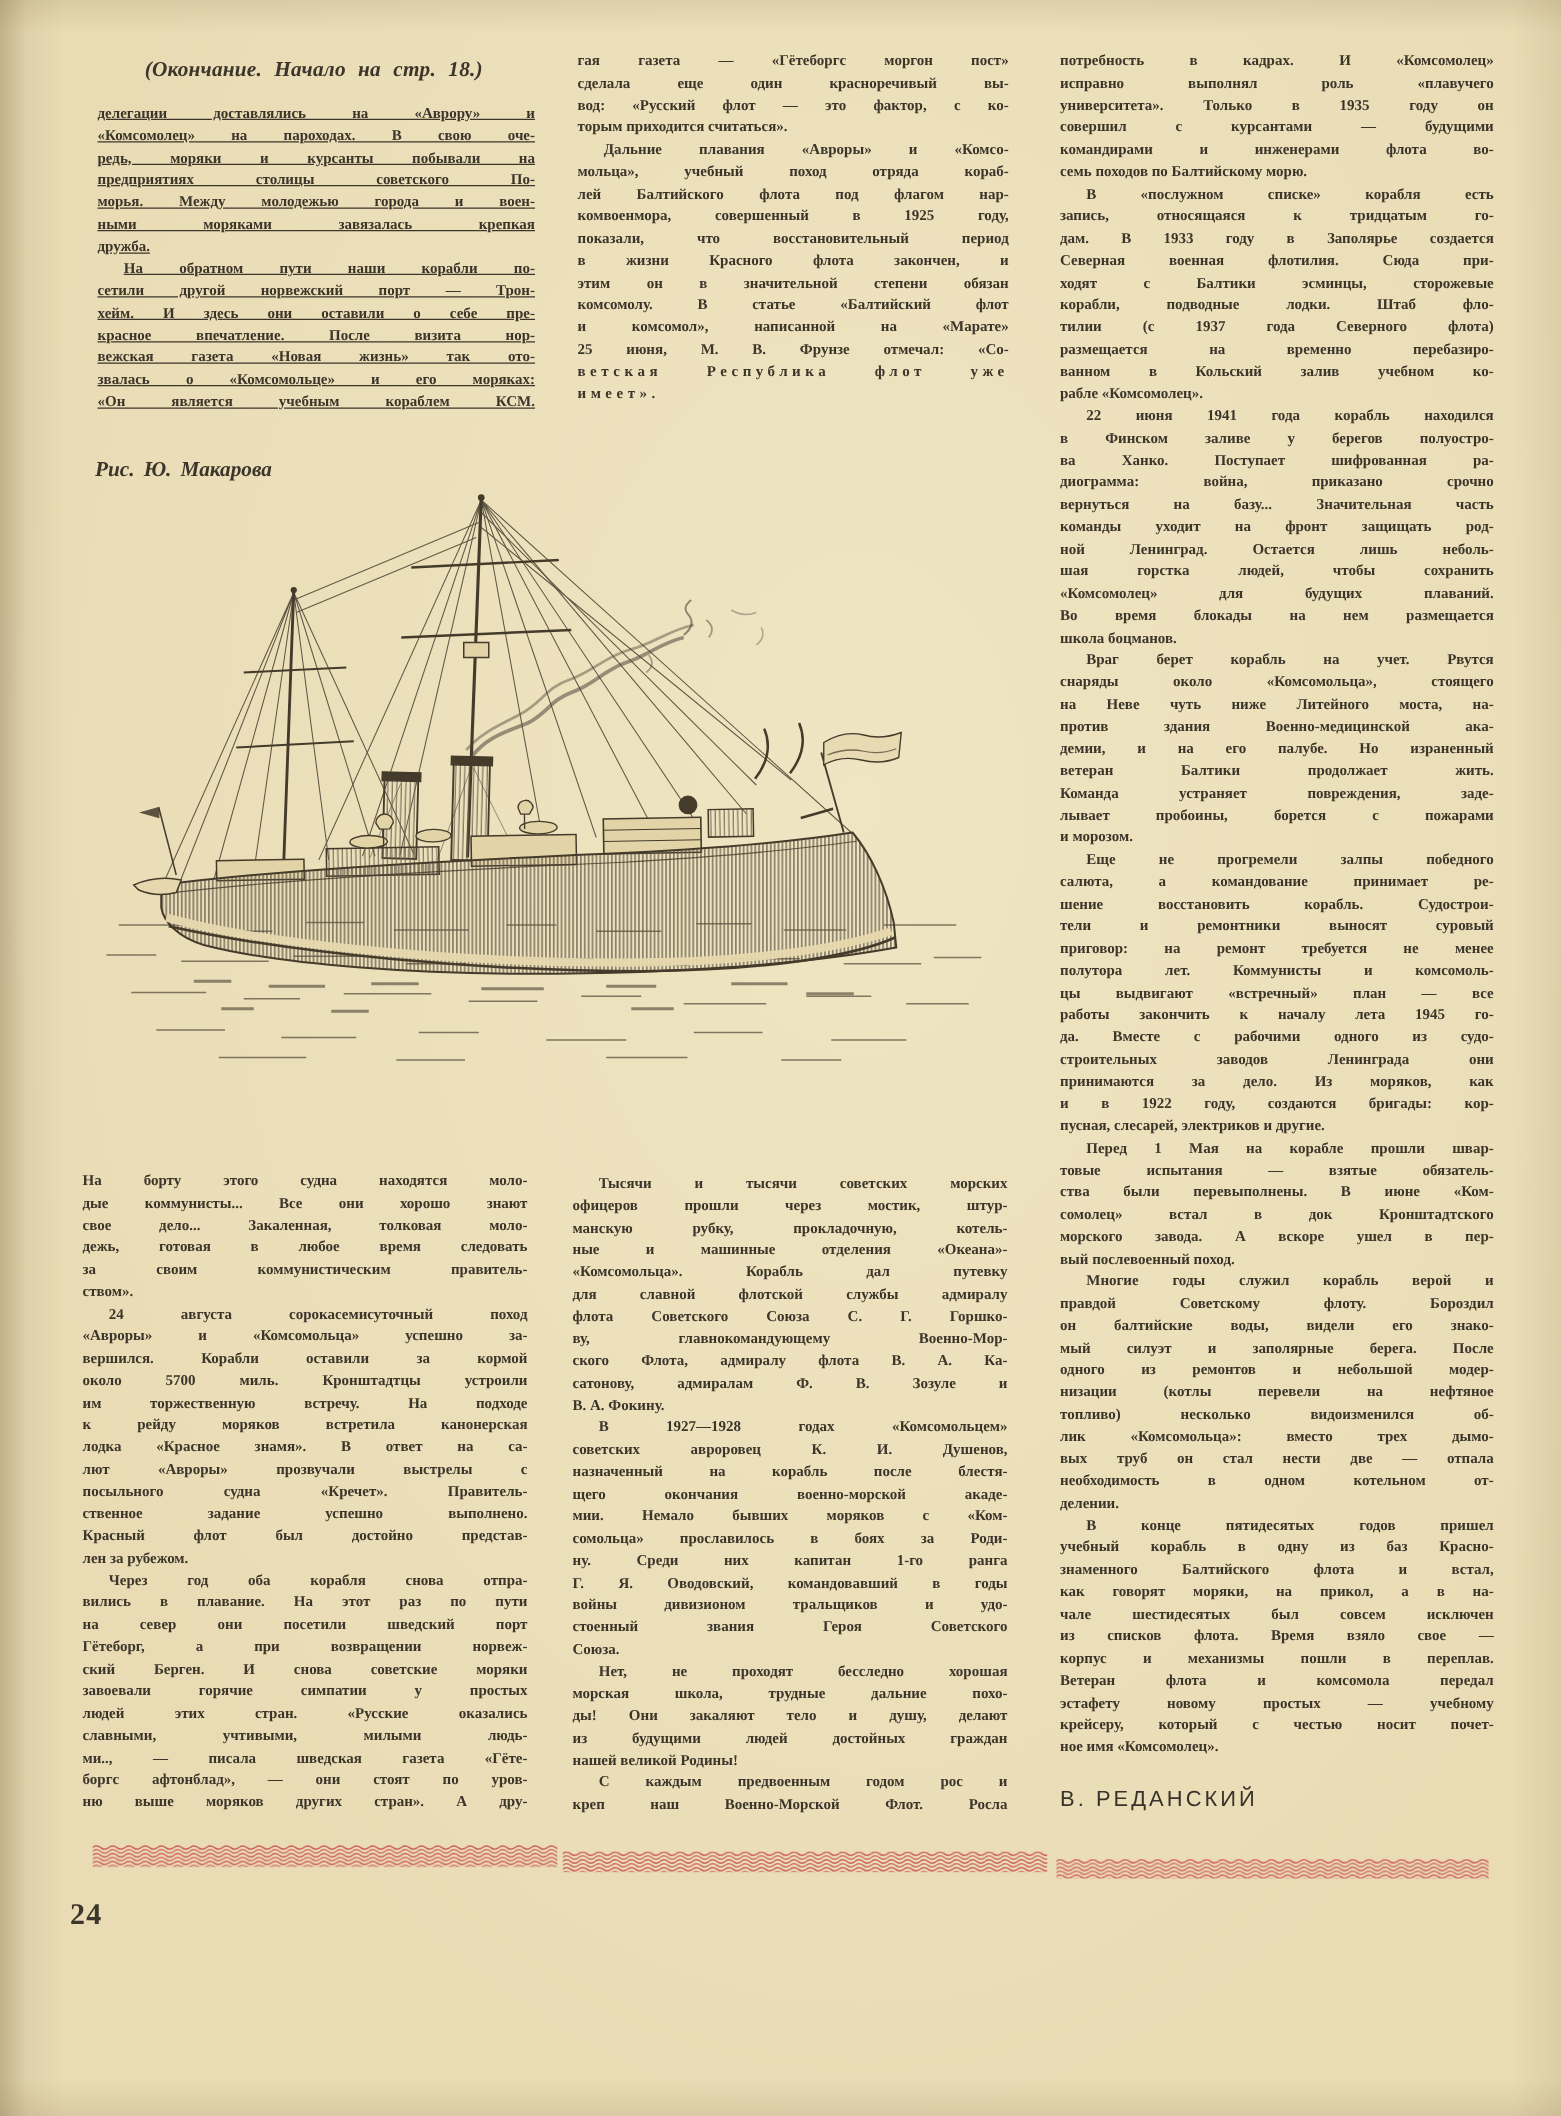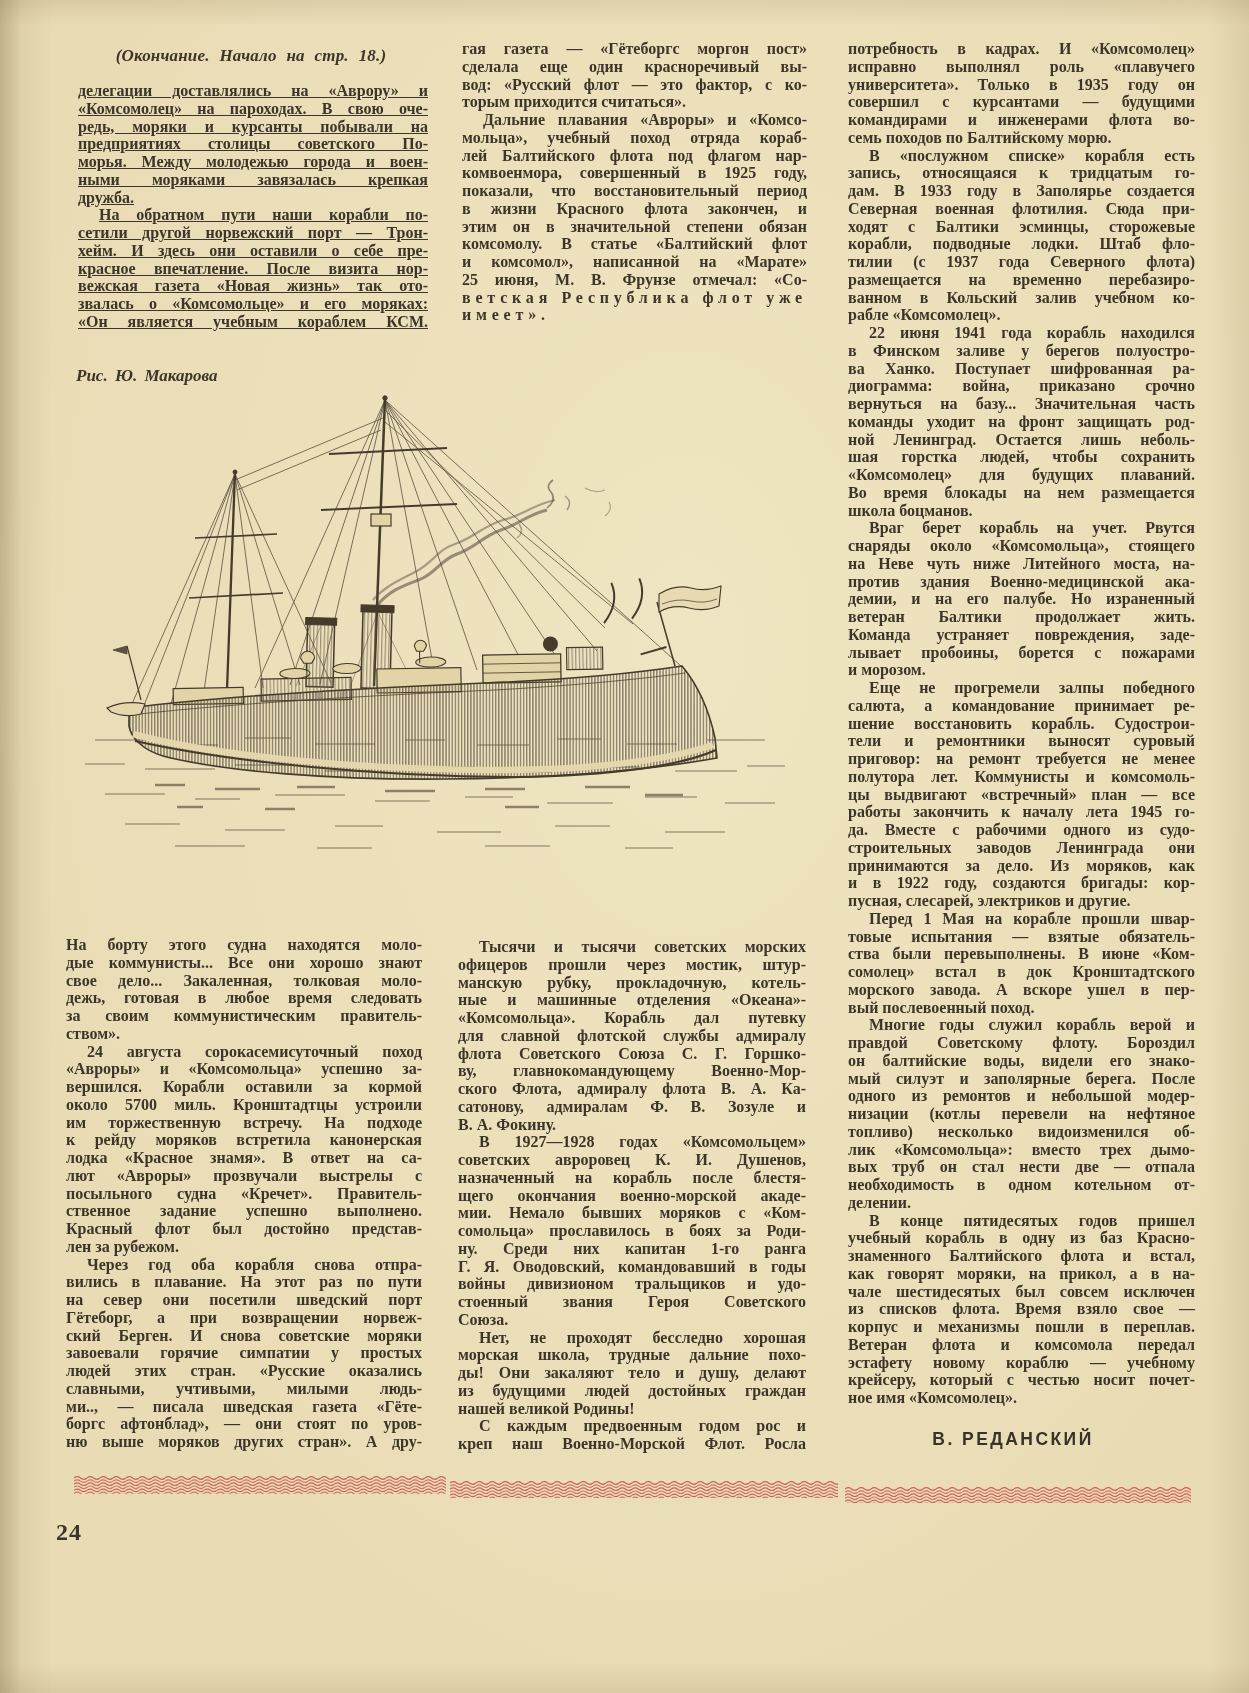--- a/index.html
+++ b/index.html
@@ -23,21 +23,21 @@
     left:72px;top:46px;width:358px;
     text-align:center;
     font-style:italic;font-size:17px;font-weight:600;
     word-spacing:.32em;letter-spacing:.01em;
   }
   .credit{
     left:76px;top:366px;
     font-style:italic;font-size:17px;font-weight:600;
     word-spacing:.18em;
   }
-  .col{font-size:16px;font-weight:700;line-height:17.75px;}
+  .col{font-size:12px;font-weight:700;line-height:17.75px;}
   #col-left-top {left:78px; top:82px;  width:350px;text-decoration:underline;}
   #col-mid-top  {left:462px;top:40px;  width:345px;}
   #col-right    {left:848px;top:40px;  width:347px;}
   #col-left-bot {left:66px; top:936px; width:356px;}
   #col-mid-bot  {left:458px;top:938px; width:348px;}
   .tl{
     height:17.75px;line-height:17.75px;
     white-space:nowrap;overflow:visible;
     text-align:justify;text-align-last:justify;
   }
@@ -45,23 +45,23 @@
   .tl.ind{text-indent:21px;}
   .tl.sp{letter-spacing:.30em;}
   .caption{
     left:85px;top:883px;width:700px;
     text-align:center;
     font-size:15.5px;font-weight:700;
     word-spacing:.08em;
   }
   .signature{
     left:848px;top:1429px;width:340px;
-    text-align:center;padding-right:10px;box-sizing:border-box;
+    text-align:left;padding-right:10px;box-sizing:border-box;
     font-family:"Liberation Sans", sans-serif;
-    font-weight:700;font-size:17.5px;letter-spacing:.14em;
+    font-weight:400;font-size:17.5px;letter-spacing:.14em;
     color:#38322a;
   }
   .pagenum{
     left:56px;top:1519px;
     font-size:24px;font-weight:700;letter-spacing:.04em;
   }
   .illustration{left:85px;top:388px;width:702px;height:470px;}
   .divider{display:block;}
   #div-left {left:74px; top:1476px;width:372px;height:18px;}
   #div-mid  {left:450px;top:1481px;width:388px;height:17px;}
@@ -176,21 +176,21 @@
       <div class="tl">необходимость в одном котельном от-</div>
       <div class="tl end">делении.</div>
       <div class="tl ind">В конце пятидесятых годов пришел</div>
       <div class="tl">учебный корабль в одну из баз Красно-</div>
       <div class="tl">знаменного Балтийского флота и встал,</div>
       <div class="tl">как говорят моряки, на прикол, а в на-</div>
       <div class="tl">чале шестидесятых был совсем исключен</div>
       <div class="tl">из списков флота. Время взяло свое —</div>
       <div class="tl">корпус и механизмы пошли в переплав.</div>
       <div class="tl">Ветеран флота и комсомола передал</div>
-      <div class="tl">эстафету новому кораблю — учебному</div>
+      <div class="tl">эстафету новому простых — учебному</div>
       <div class="tl">крейсеру, который с честью носит почет-</div>
       <div class="tl end">ное имя «Комсомолец».</div>
     </div>
 
   <div class="abs credit">Рис. Ю. Макарова</div>
 
   <div class="abs illustration">
     <svg width="702" height="470" viewBox="0 0 702 470">
       <defs>
         <pattern id="hatch" width="3.1" height="9" patternUnits="userSpaceOnUse">

